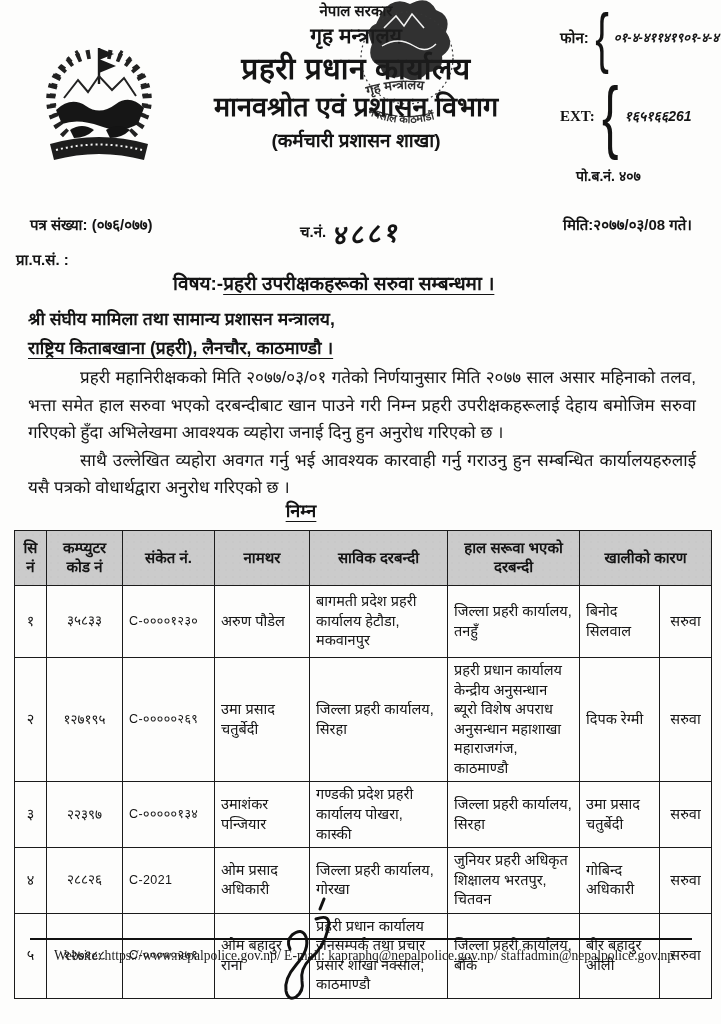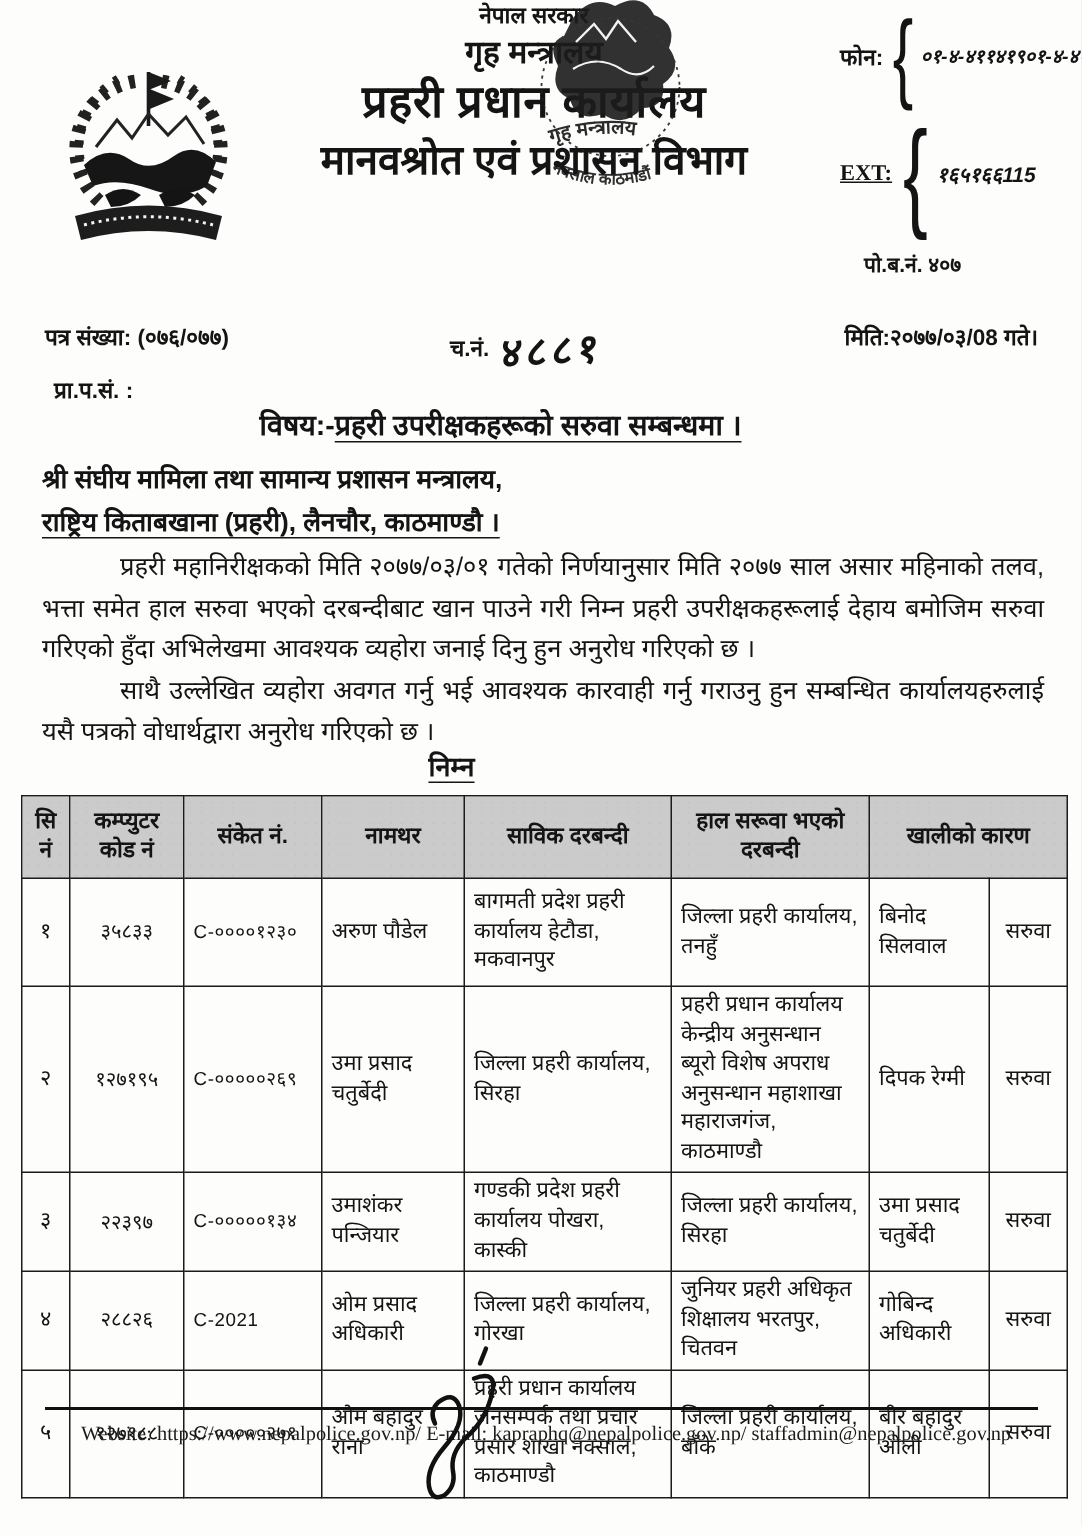--- a/index.html
+++ b/index.html
@@ -13,38 +13,38 @@
   .header-center{position:absolute;left:138px;top:2px;width:436px;text-align:center;line-height:1.18;}
   .gov-line{font-size:15px;font-weight:600;}
   .ministry-line{font-size:21px;font-weight:700;margin-top:4px;}
   .office-line{font-size:30px;font-weight:800;margin-top:3px;letter-spacing:.5px;}
   .dept-line{font-size:27px;font-weight:800;margin-top:5px;}
   .section-line{font-size:19px;font-weight:700;margin-top:6px;}
   .stamp{position:absolute;left:332px;top:-6px;width:150px;height:152px;pointer-events:none;}
   .contact{position:absolute;left:560px;top:4px;width:156px;font-weight:700;}
   .c-row{display:flex;align-items:center;}
   .c-label{font-size:15px;font-weight:700;margin-right:2px;}
-  .c-label.latin{font-family:"Liberation Serif",serif;text-decoration:underline;}
+  .c-label.latin{font-family:"Liberation Serif",serif;}
   .brace{font-weight:400;transform:scaleX(.62);line-height:1;margin-right:1px;}
   .brace.ph{font-size:66px;}
   .brace.ex{font-size:80px;}
   .nums{display:flex;font-style:italic;}
   .nums.ph span{font-size:13px;line-height:21px;white-space:nowrap;}
   .nums.ex span{font-size:14px;line-height:26px;}
   .pobox{font-size:14px;font-weight:600;margin:10px 0 0 16px;}
   .location{position:absolute;left:548px;top:172px;width:170px;font-size:20px;font-weight:800;white-space:nowrap;}
   
   .ref-row{position:absolute;left:30px;top:210px;width:662px;font-size:15px;font-weight:700;}
   .letter-no{position:absolute;left:0;top:4px;}
   .dispatch{position:absolute;left:270px;top:4px;}
   .dispatch-no{display:inline-block;font-size:27px;font-weight:700;letter-spacing:3px;
     transform:rotate(-3deg) skewX(-8deg);margin-left:8px;vertical-align:-6px;
     font-family:"DejaVu Sans",sans-serif;}
   .date{position:absolute;right:0;top:4px;}
-  .prapasam{position:absolute;left:36px;top:249px;font-size:15px;font-weight:700;}
+  .prapasam{position:absolute;left:16px;top:249px;font-size:15px;font-weight:700;}
   
   .subject{position:absolute;left:173px;top:270px;font-size:19px;font-weight:800;}
   .subject .u{text-decoration:underline;text-underline-offset:4px;margin-left:0;}
   .addressee{position:absolute;left:28px;top:305px;font-size:17.5px;font-weight:600;line-height:29px;}
   .addressee .u{text-decoration:underline;text-underline-offset:4px;}
   .body-text{position:absolute;left:28px;top:364px;width:668px;font-size:17px;line-height:27.5px;text-align:justify;}
   .body-text p{margin:0;text-indent:52px;}
   .nimna{position:absolute;left:0;top:498px;width:602px;text-align:center;font-size:18px;font-weight:800;}
   .nimna span{text-decoration:underline;text-underline-offset:4px;}
   
@@ -85,20 +85,21 @@
     <path d="M80 104 Q92 96 104 104 Q96 112 84 112 Z" fill="#141414"></path>
     <path d="M24 118 Q73 104 122 118 L118 134 Q73 122 28 134 Z" fill="#1d1d1d"></path>
     <path d="M30 124 Q73 113 116 124" stroke="#f4f4f4" stroke-width="2" stroke-dasharray="2 3" fill="none"></path>
   </svg>
 
   <div class="header-center">
     <div class="gov-line">नेपाल सरकार</div>
     <div class="ministry-line">गृह मन्त्रालय</div>
     <div class="office-line">प्रहरी प्रधान कार्यालय</div>
     <div class="dept-line">मानवश्रोत एवं प्रशासन विभाग</div>
+    <div class="section-line">(कर्मचारी प्रशासन शाखा)</div>
   </div>
 
   <svg class="stamp" viewBox="0 0 150 152">
     <defs>
       <path id="arc-a" d="M28 104 Q75 86 122 104"></path>
       <path id="arc-b" d="M30 118 Q75 140 120 118"></path>
     </defs>
     <g opacity="0.9">
       <path d="M50 18 Q62 2 78 10 Q96 0 104 16 Q120 22 114 38 Q124 52 110 62 Q112 78 96 78 Q84 92 70 82 Q52 88 48 72 Q34 66 40 50 Q32 34 44 30 Z" fill="#1c1c1c"></path>
       <path d="M52 34 L64 22 L72 32 L80 20 L92 34" stroke="#f2f2f2" stroke-width="1.6" fill="none"></path>
@@ -122,21 +123,21 @@
         <span>०१-४-४११७०५</span>
         <span>०१-४-४११२१०</span>
       </span>
     </div>
     <div class="c-row" style="margin-top:6px;">
       <span class="c-label latin">EXT:</span>
       <span class="brace ex">{</span>
       <span class="nums ex">
         <span>१६५</span>
         <span>१६६</span>
-        <span>115</span>
+        <span>261</span>
       </span>
     </div>
     <div class="pobox">पो.ब.नं. ४०७</div>
   </div>
 
   <div class="ref-row">
     <span class="letter-no">पत्र संख्या: (०७६/०७७)</span>
     <span class="dispatch">
       <span>च.नं.</span><span class="dispatch-no">४८८१</span>
     </span>

